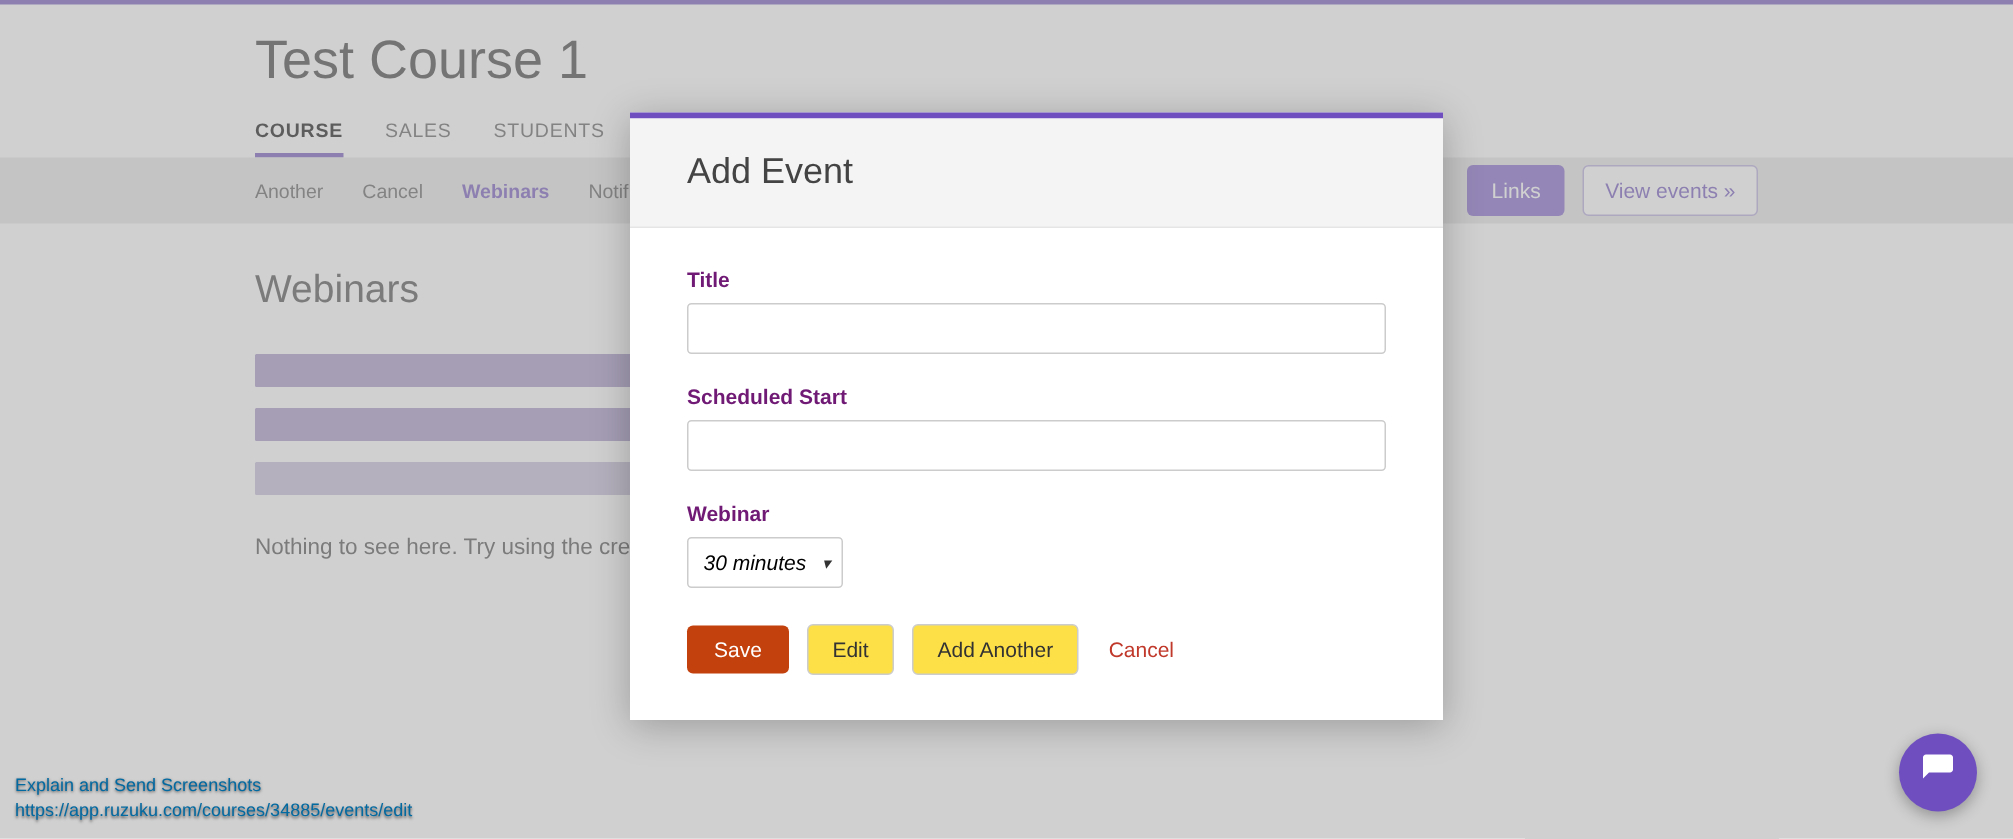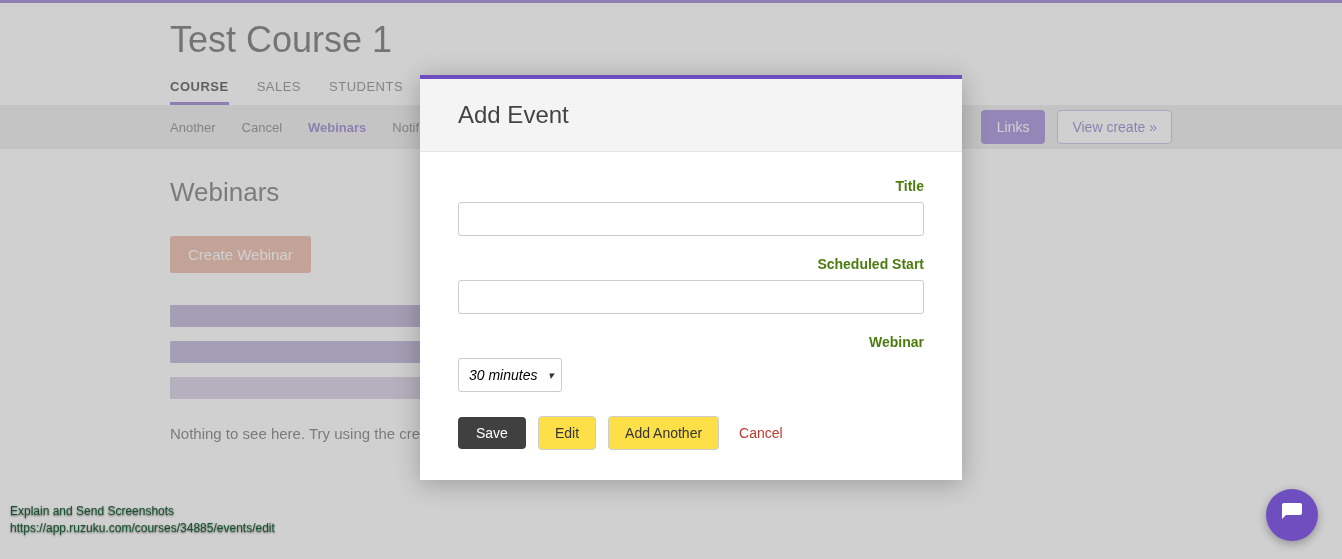--- a/index.html
+++ b/index.html
@@ -115,21 +115,21 @@
     box-shadow: 0 4px 24px rgba(0,0,0,0.25);
   }
   .modal-header {
     background: #f4f4f4;
     padding: 22px 38px;
     font-size: 24px;
     color: #444;
     border-bottom: 1px solid #e5e5e5;
   }
   .modal-body { padding: 22px 38px 30px 38px; }
-  .field-label { font-size: 14px; font-weight: 700; color: #4d7c0f; display: block; margin-bottom: 8px; margin-top: 4px; text-align: right;}
+  .field-label { font-size: 14px; font-weight: 700; color: #701a75; display: block; margin-bottom: 8px; margin-top: 4px;}
   .field-label.mt { margin-top: 20px; }
   .text-input {
     width: 100%;
     height: 34px;
     border: 1px solid #ccc;
     border-radius: 3px;
     padding: 4px 8px;
     font-size: 14px;
   }
   .select-input {
@@ -147,21 +147,21 @@
   }
   .select-input::after {
     content: "▾";
     position: absolute;
     right: 8px;
     font-size: 11px;
     color: #333;
   }
   .modal-actions { margin-top: 24px; display: flex; align-items: center; gap: 12px; }
   .btn-save {
-    background: #404040;
+    background: #c2410c;
     color: #fff;
     border: none;
     border-radius: 4px;
     padding: 8px 18px;
     font-size: 14px;
     cursor: pointer;
   }
   .btn-secondary {
     background: #fde047;
     color: #333;
@@ -175,22 +175,22 @@
     color: #c0392b;
     font-size: 14px;
     margin-left: 8px;
     cursor: pointer;
   }
 
   
   .footer-note {
     position: absolute;
     left: 10px;
-    bottom: 22px;
-    color: #14532d;
+    bottom: 10px;
+    color: #0369a1;
     font-size: 12px;
     text-shadow: 0 1px 2px rgba(0,0,0,0.6);
     line-height: 1.4;
   }
 
   
   .help-fab {
     position: absolute;
     right: 24px;
     bottom: 18px;
@@ -223,27 +223,26 @@
     </div>
 
     <div class="subnav-bar">
       <div class="subtab">Another</div>
       <div class="subtab">Cancel</div>
       <div class="subtab active">Webinars</div>
       <div class="subtab">Notif</div>
 
       <div class="subnav-right">
         <button class="btn-links">Links</button>
-        <button class="btn-view">View create »</button>
+        <button class="btn-view">View events »</button>
       </div>
     </div>
 
     <div class="section">
       <h2>Webinars</h2>
-      <button class="create-btn">Create Webinar</button>
       <div class="placeholder-bar"></div>
       <div class="placeholder-bar"></div>
       <div class="placeholder-bar light"></div>
       <div class="empty-msg">Nothing to see here. Try using the create b</div>
     </div>
   </div>
 
   <div class="overlay"></div>
 
   <div class="modal">

